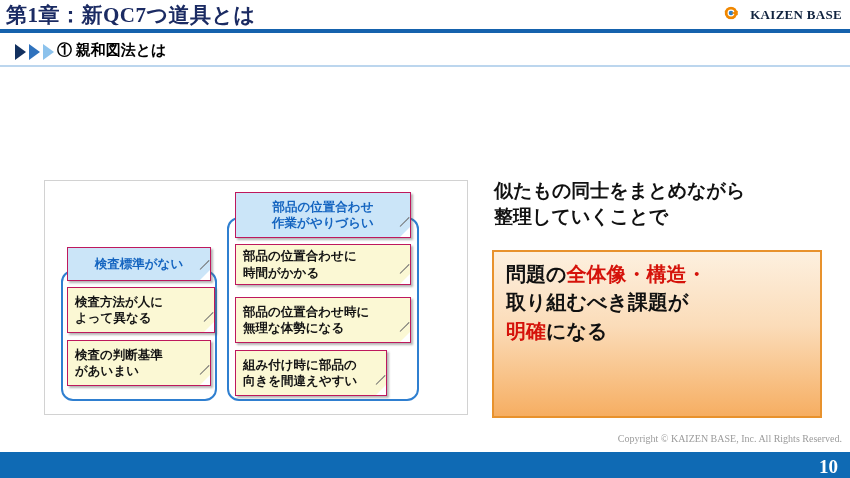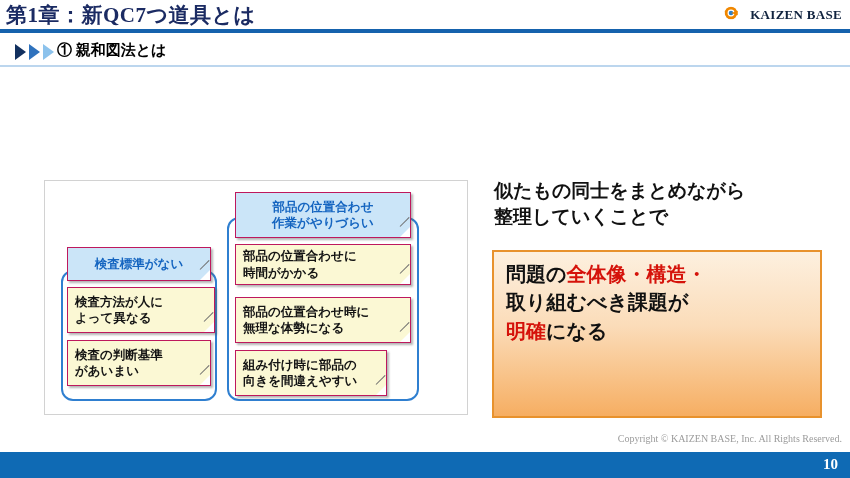--- a/index.html
+++ b/index.html
@@ -226,21 +226,21 @@
     left: 0;
     top: 452px;
     width: 850px;
     height: 26px;
     background: #0f6ab4;
   }
   .page-num {
     position: absolute;
     right: 12px;
     top: 456px;
-    font-size: 15px;
+    font-size: 19px;
     font-weight: bold;
     color: #ffffff;
   }
 </style>
 </head>
 <body>
 
 <div id="slide">
 
   <div class="hdr-title">第1章：新QC7つ道具とは</div>

